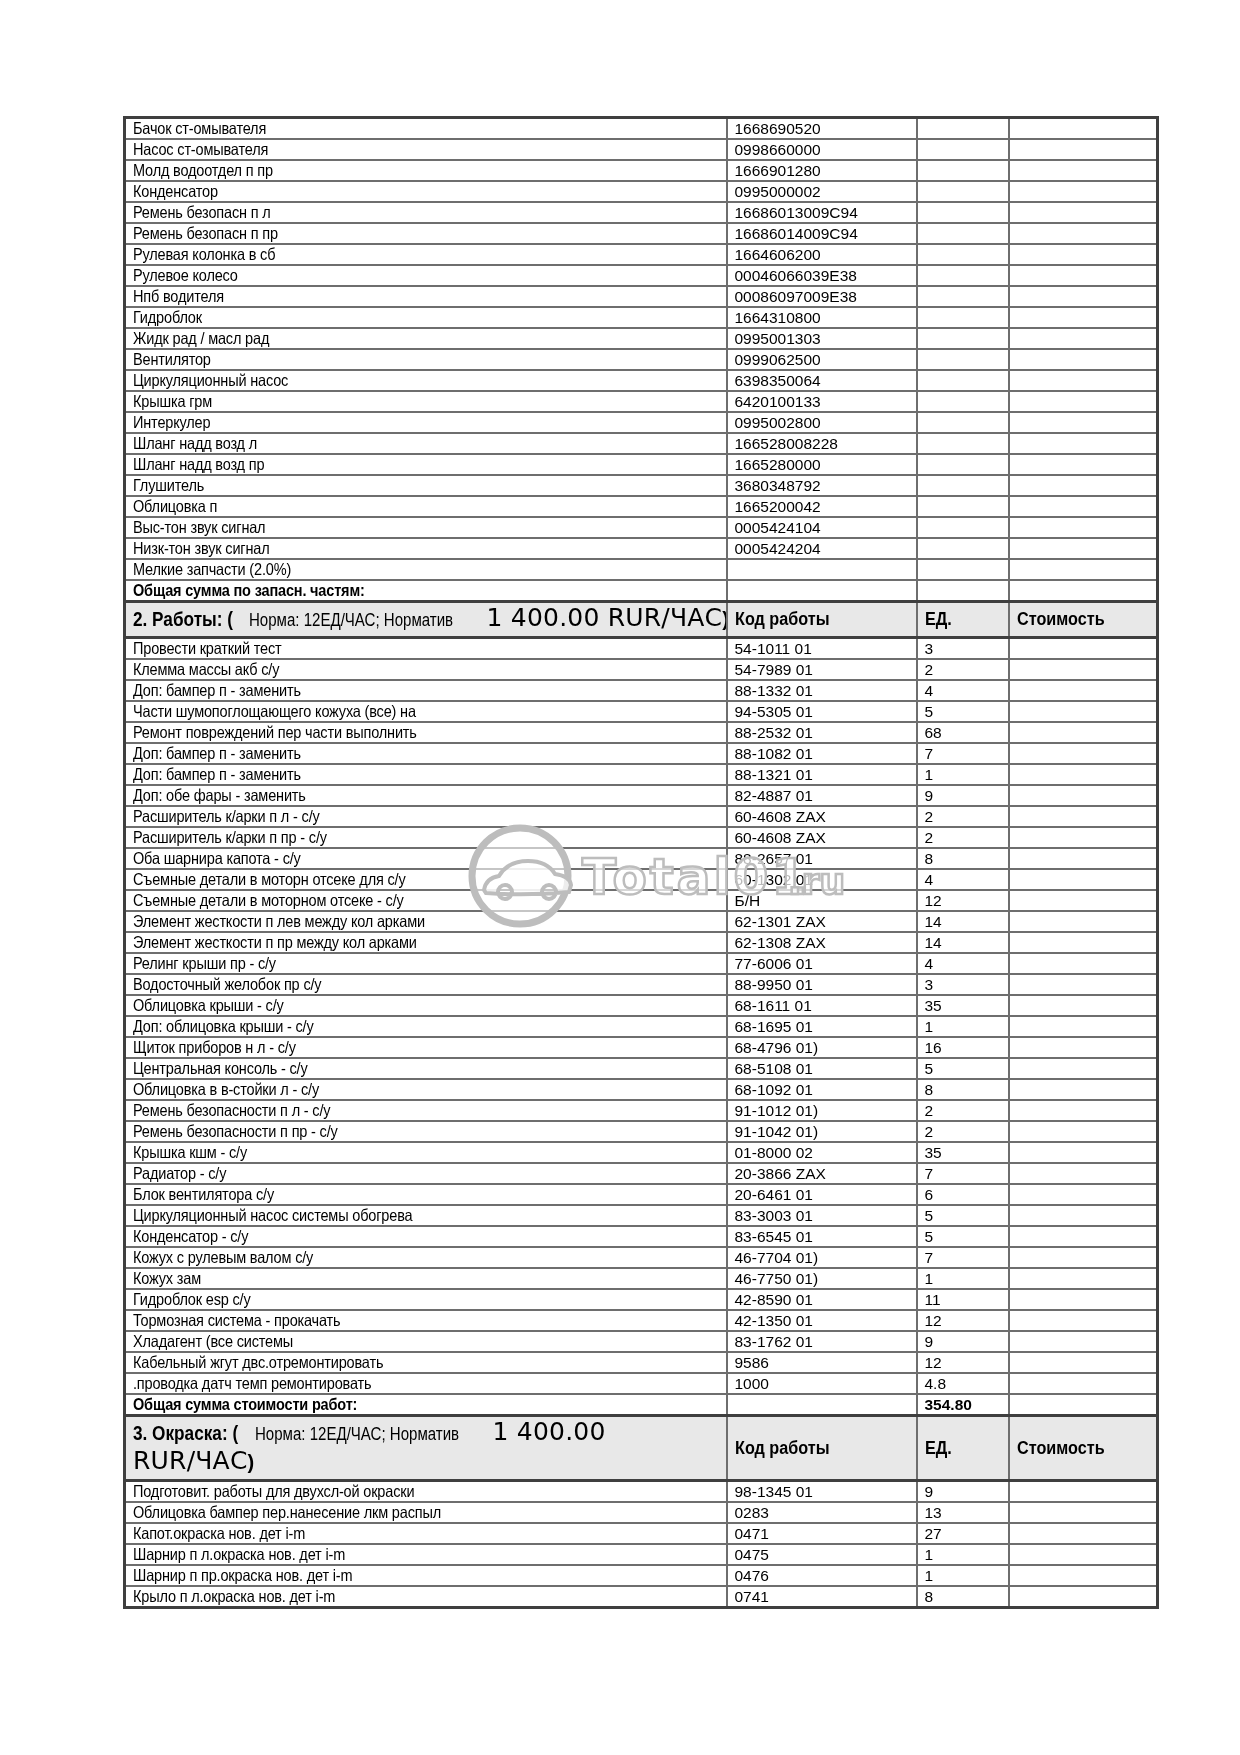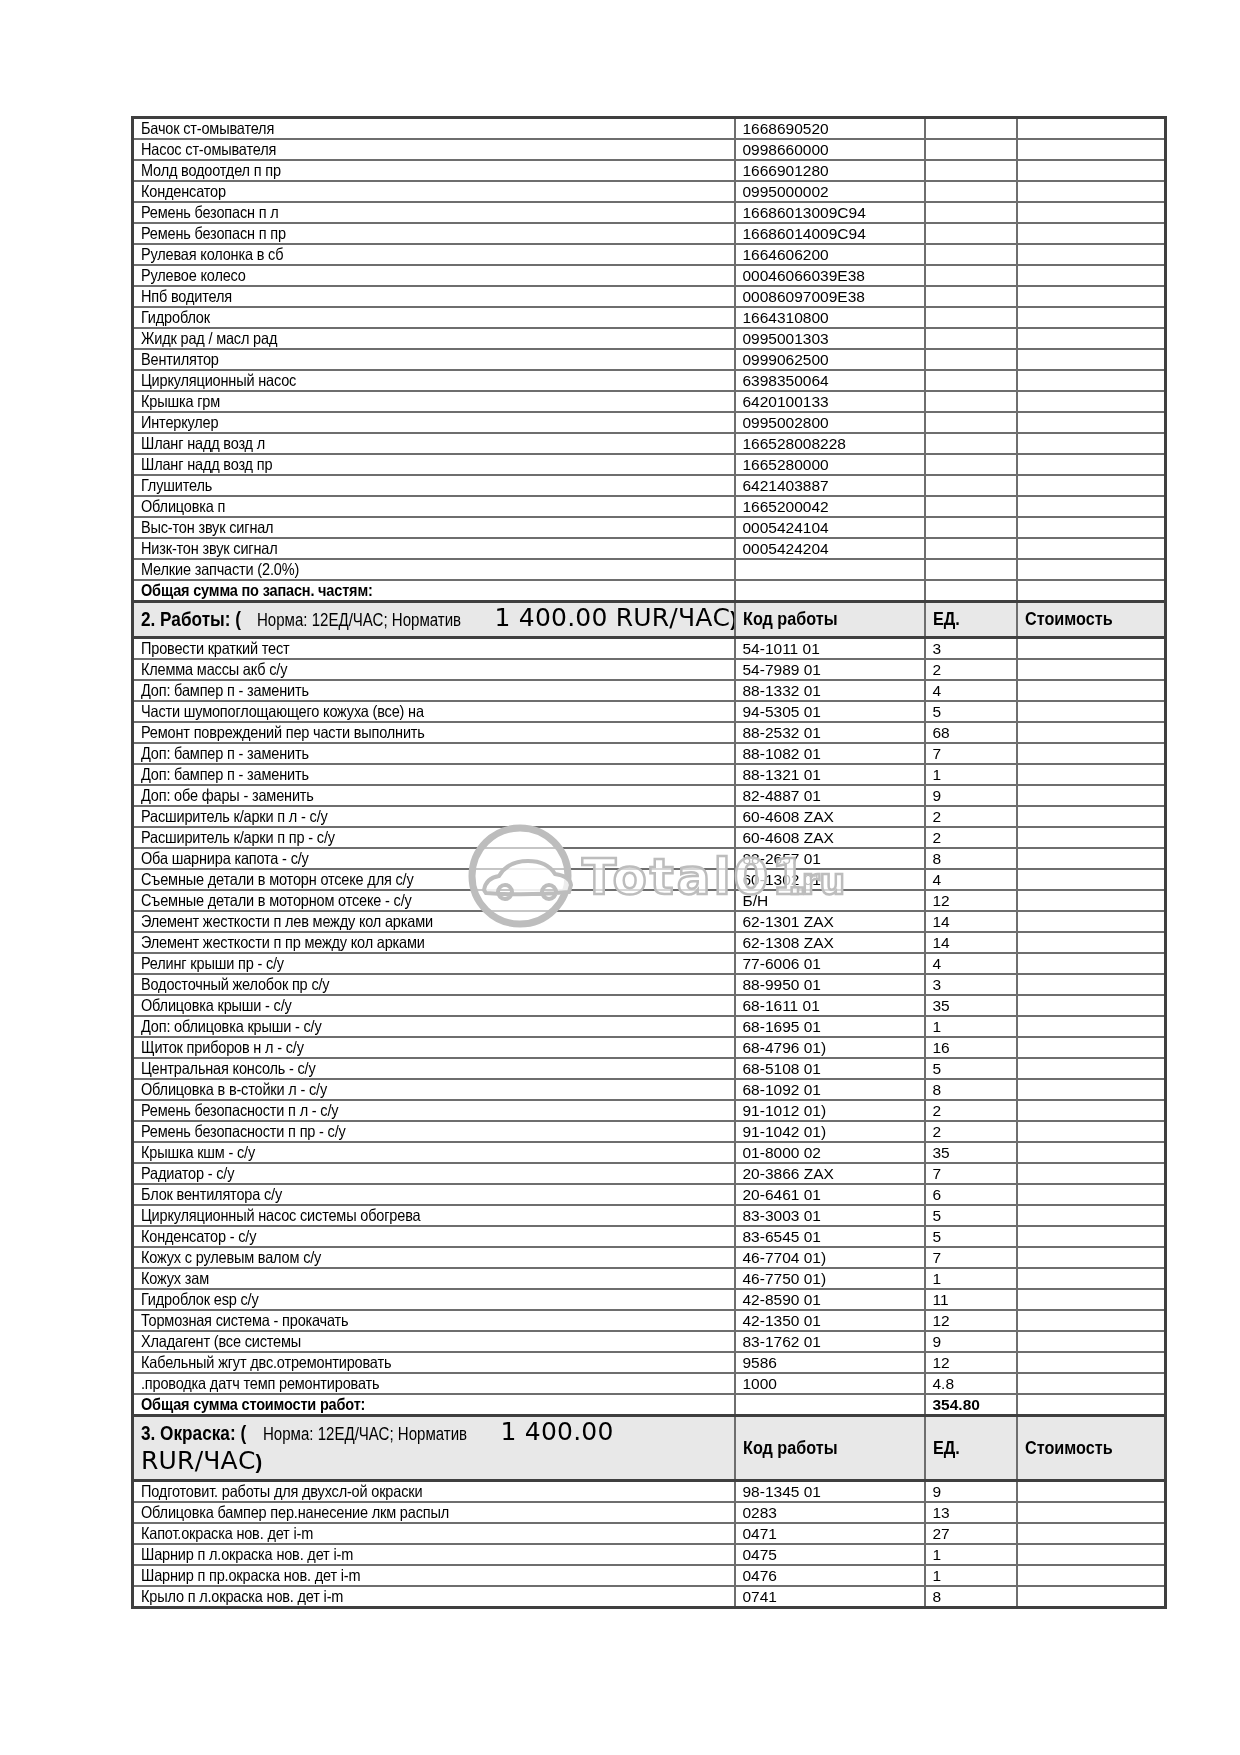--- a/index.html
+++ b/index.html
@@ -1,20 +1,20 @@
 <!DOCTYPE html>
 <html><head>
 <meta charset="utf-8">
 <style>
   html,body{margin:0;padding:0;background:#fff;}
   body{width:1240px;height:1755px;position:relative;overflow:hidden;
        font-family:"Liberation Sans",sans-serif;color:#000;}
   .sheet{position:absolute;left:123px;top:116px;width:1033px;}
   table.est{border-collapse:collapse;table-layout:fixed;width:1033px;
-            border:3px solid #3f3f3f;margin-left:8px;}
+            border:3px solid #3f3f3f;}
   td{border:2px solid #6e6e6e;height:19px;padding:0 2px 0 7px;
      font-size:15.5px;line-height:19px;vertical-align:middle;
      white-space:nowrap;overflow:hidden;}
   td.c-name{padding-left:7px;}
   .cond{display:inline-block;transform:scaleX(0.88);transform-origin:0 50%;
         letter-spacing:-0.2px;white-space:nowrap;font-size:16.5px;}
   tr.total-row td{font-weight:bold;}
   tr.total-row .cond{font-weight:bold;}
   tr.sec td{background:#e8e8e8;border-top:3px solid #3f3f3f;
             border-bottom:3px solid #3f3f3f;vertical-align:middle;}
@@ -142,21 +142,21 @@
           <td></td>
         </tr>
         <tr>
           <td class="c-name"><span class="cond">Шланг надд возд пр</span></td>
           <td>1665280000</td>
           <td></td>
           <td></td>
         </tr>
         <tr>
           <td class="c-name"><span class="cond">Глушитель</span></td>
-          <td>6421403887</td>
+          <td>3680348792</td>
           <td></td>
           <td></td>
         </tr>
         <tr>
           <td class="c-name"><span class="cond">Облицовка п</span></td>
           <td>1665200042</td>
           <td></td>
           <td></td>
         </tr>
         <tr>

